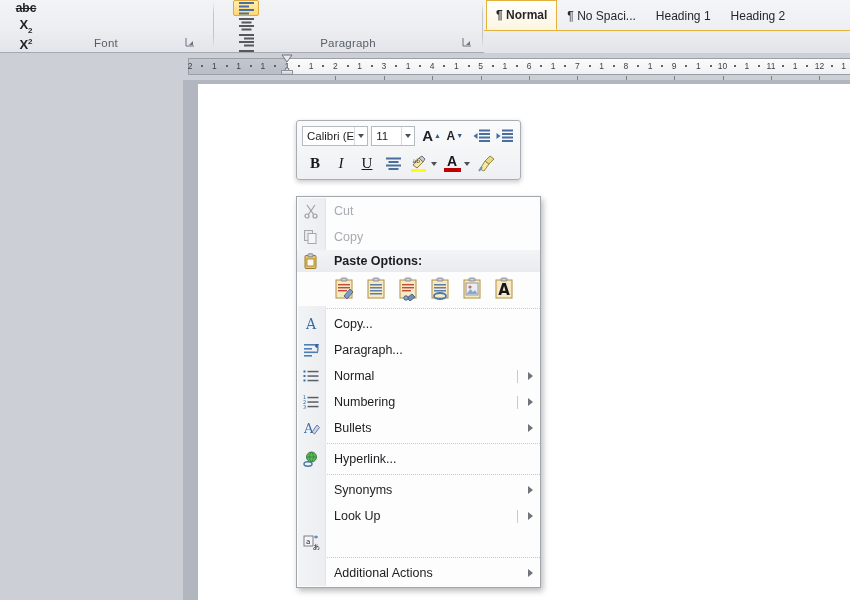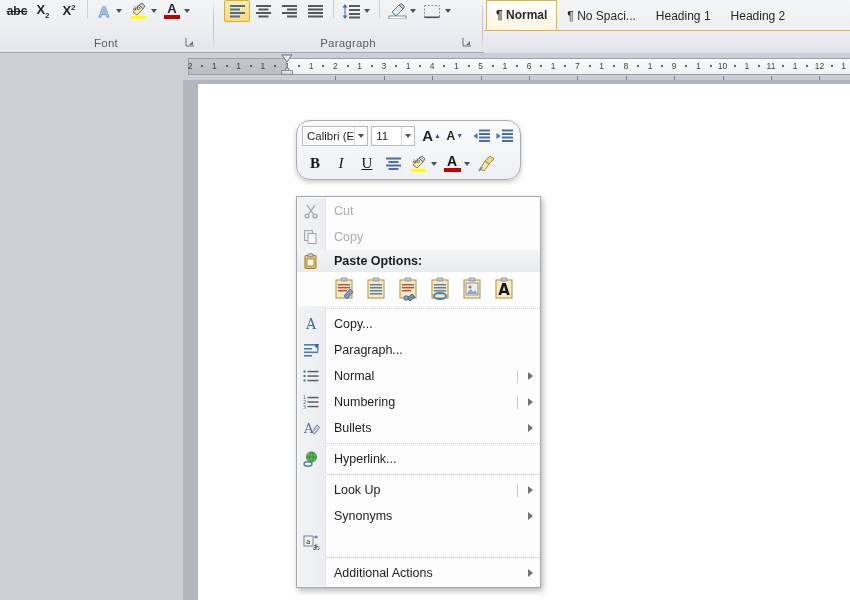--- a/index.html
+++ b/index.html
@@ -12,21 +12,21 @@
     -webkit-font-smoothing:antialiased;
   }
 
   
   #ribbon {
     position:absolute; top:0; left:0; width:850px; height:53px;
     background:linear-gradient(to bottom,#f2f3f5 0%,#eceef1 55%,#e2e5ea 100%);
     border-bottom:1px solid #a6aab0;
   }
   .rb-group { position:absolute; top:0; height:53px; }
-  .rb-icons { position:absolute; top:0; height:24px; display:flex; align-items:flex-start; }
+  .rb-icons { position:absolute; top:0; height:24px; display:flex; align-items:flex-end;flex-direction:column; }
   .rb-lbl {
     position:absolute; bottom:4px; width:100%; text-align:center;
     font-size:11.5px; color:#5a5f66; letter-spacing:.2px;
   }
   .grp-sep { position:absolute; top:2px; width:1px; height:46px;
              background:linear-gradient(to bottom,rgba(0,0,0,0) 0%,#c2c6cc 25%,#c2c6cc 75%,rgba(0,0,0,0) 100%); }
   .dlg-launch {
     position:absolute; bottom:5px; width:11px; height:11px; cursor:pointer;
   }
   .btn {
@@ -78,21 +78,21 @@
      background:linear-gradient(to bottom,#eceef0,#c9ccd1); border:1px solid #8d9299; }
 
   
   #page-shadow { position:absolute; top:27px; left:183px; width:667px; height:520px; background:#b2b7bf; }
   #page { position:absolute; top:31px; left:198px; width:652px; height:516px; background:#ffffff; }
 
   
   #mini {
     position:absolute; left:296px; top:120px; width:225px; height:60px;
     background:linear-gradient(to bottom,#fbfbfc,#eef0f3);
-    border:1px solid #a9aeb5; border-radius:14px;
+    border:1px solid #a9aeb5; border-radius:3px;
     box-shadow:0 2px 5px rgba(0,0,0,.22);
   }
   #mini .mrow { display:flex; align-items:center; height:28px; padding:1px 4px 0 5px; }
   .combo {
     height:20px; display:flex; align-items:center;
     border:1px solid #b5bac1; background:#fff; font-size:11.5px; color:#1c1e21;
     padding:0 0 0 4px; cursor:pointer;
   }
   .combo .cval { flex:1; overflow:hidden; white-space:nowrap; }
   .combo .cbtn { width:13px; display:flex; align-items:center; justify-content:center;
@@ -675,36 +675,36 @@
       </svg>
     </span>
     <span class="tx">Hyperlink...</span>
     <span class="arr"></span>
   </div>
 
   <div class="sep-d"></div>
 
   <div class="mi">
     <span class="ic"></span>
+    <span class="tx">Synonyms</span>
+    <span class="arr">
+        <span class="tri"></span>
+      </span>
+  </div>
+
+  <div class="mi">
+    <span class="ic"></span>
     <span class="tx">Look Up</span>
     <span class="arrsep"></span>
     <span class="arr">
         <span class="tri"></span>
       </span>
   </div>
 
   <div class="mi">
-    <span class="ic"></span>
-    <span class="tx">Synonyms</span>
-    <span class="arr">
-        <span class="tri"></span>
-      </span>
-  </div>
-
-  <div class="mi">
     <span class="ic">
       <svg width="17" height="16" viewBox="0 0 17 16">
         <rect x="1" y="2" width="9" height="10" fill="#f3f4f6" stroke="#6f747b" stroke-width="0.9"></rect>
         <text x="3" y="10" font-size="7" fill="#15171a" font-family="DejaVu Sans">a</text>
         <path d="M11 3 L15 3 M13 1.5 L13 4.5" stroke="#3a6ba5" stroke-width="1"></path>
         <text x="10" y="15" font-size="7" fill="#15171a" font-family="DejaVu Sans">あ</text>
       </svg>
     </span>
     <span class="arr"></span>
   </div>

